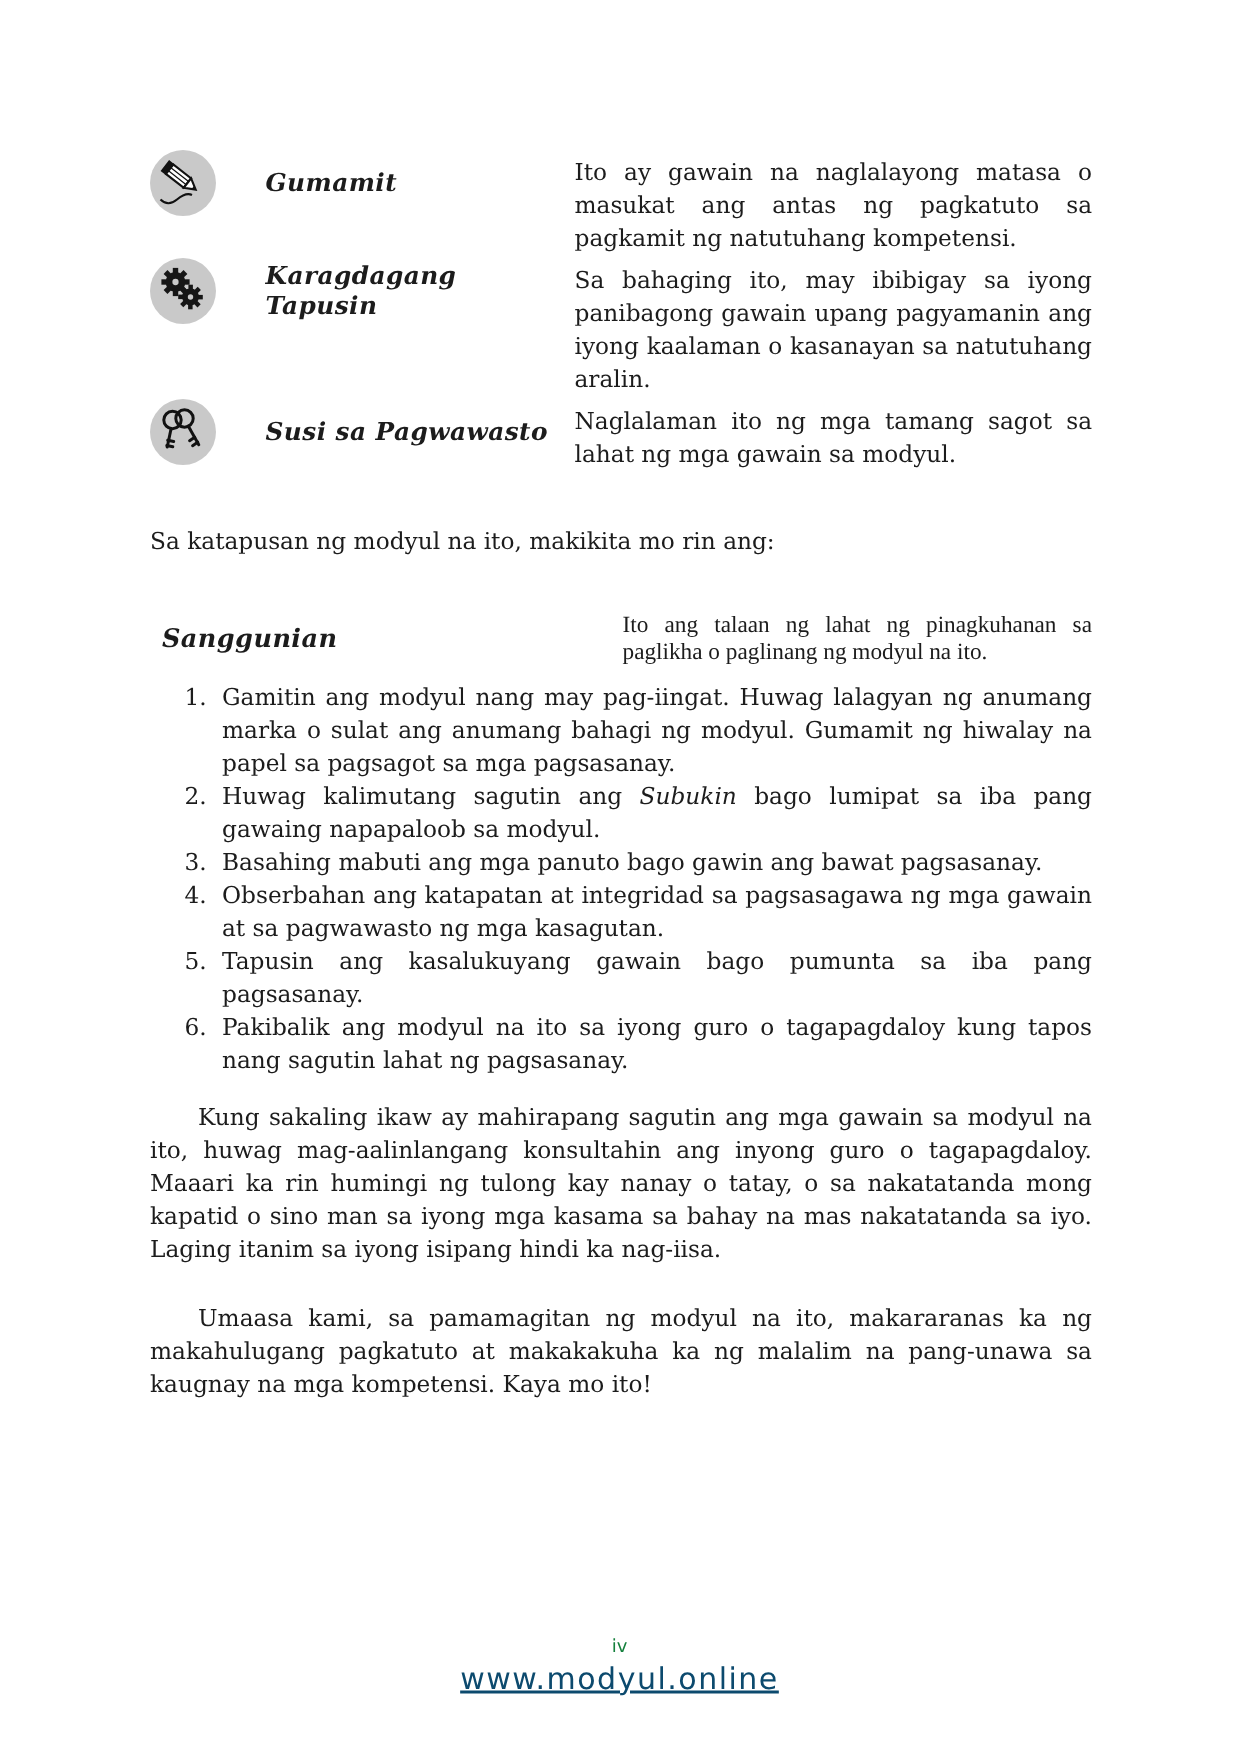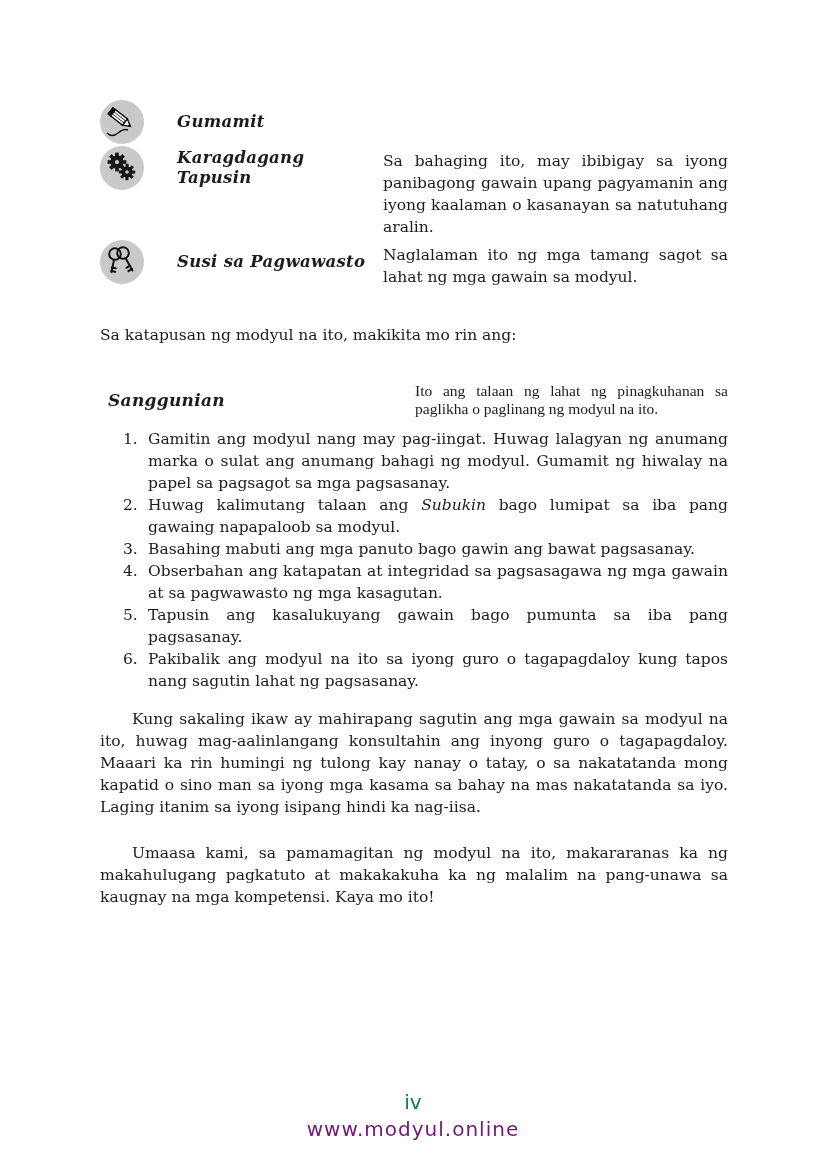--- a/index.html
+++ b/index.html
@@ -66,24 +66,24 @@
     margin: 0;
   }
   .para-1 { margin-top: 16px; }
   .para-2 { margin-top: 24px; }
   
   .footer {
     position: absolute; left: 0; right: 0; top: 1090px;
     text-align: center;
     font-family: "DejaVu Sans", "Liberation Sans", sans-serif;
   }
-  .page-num { font-size: 20px; color: #15803d; }
+  .page-num { font-size: 12px; color: #15803d; }
   .watermark {
     margin-top: 3px;
-    font-size: 20px; color: #701a75; letter-spacing: 1px;
+    font-size: 20px; color: #0c4a6e; letter-spacing: 1px; text-decoration: underline;
   }
   em { font-style: italic; }
   svg { display: block; }
 </style>
 </head>
 <body>
 
 <div class="page">
 
   <div>
@@ -101,20 +101,21 @@
               <polygon points="30.6,17.6 33,19 30.6,20.4" fill="#111111"></polygon>
             </g>
             <path d="M7 33 q5 5 11 0 t10 -3" fill="none" stroke="#111111" stroke-width="1.4"></path>
           </svg>
         </div>
       </div>
       <div class="label-cell">
         <span>Gumamit</span>
           <span></span>
       </div>
+      <div class="desc-cell">Ito ay gawain na naglalayong matasa o masukat ang antas ng pagkatuto sa pagkamit ng natutuhang kompetensi.</div>
     </div>
 
     <div class="icon-row">
       <div class="icon-cell">
         <div class="circle">
           <svg width="44" height="44" viewBox="0 0 44 44">
             <g fill="#161616">
               <rect x="15.2" y="6.6" width="3.6" height="4.4" transform="rotate(0 17 16)"></rect>
               <rect x="15.2" y="6.6" width="3.6" height="4.4" transform="rotate(45 17 16)"></rect>
               <rect x="15.2" y="6.6" width="3.6" height="4.4" transform="rotate(90 17 16)"></rect>
@@ -182,21 +183,21 @@
   </div>
 
 
   <div class="reminders">
     <div class="reminder">
       <span class="reminder-num">1.</span>
       <span class="reminder-text">Gamitin ang modyul nang may pag-iingat. Huwag lalagyan ng anumang marka o sulat ang anumang bahagi ng modyul. Gumamit ng hiwalay na papel sa pagsagot sa mga pagsasanay.</span>
     </div>
     <div class="reminder">
       <span class="reminder-num">2.</span>
-      <span class="reminder-text"><span>Huwag kalimutang talaan ang </span><em>Subukin</em><span> bago lumipat sa iba pang gawaing napapaloob sa modyul.</span></span>
+      <span class="reminder-text"><span>Huwag kalimutang sagutin ang </span><em>Subukin</em><span> bago lumipat sa iba pang gawaing napapaloob sa modyul.</span></span>
     </div>
     <div class="reminder">
       <span class="reminder-num">3.</span>
       <span class="reminder-text">Basahing mabuti ang mga panuto bago gawin ang bawat pagsasanay.</span>
     </div>
     <div class="reminder">
       <span class="reminder-num">4.</span>
       <span class="reminder-text">Obserbahan ang katapatan at integridad sa pagsasagawa ng mga gawain at sa pagwawasto ng mga kasagutan.</span>
     </div>
     <div class="reminder">

